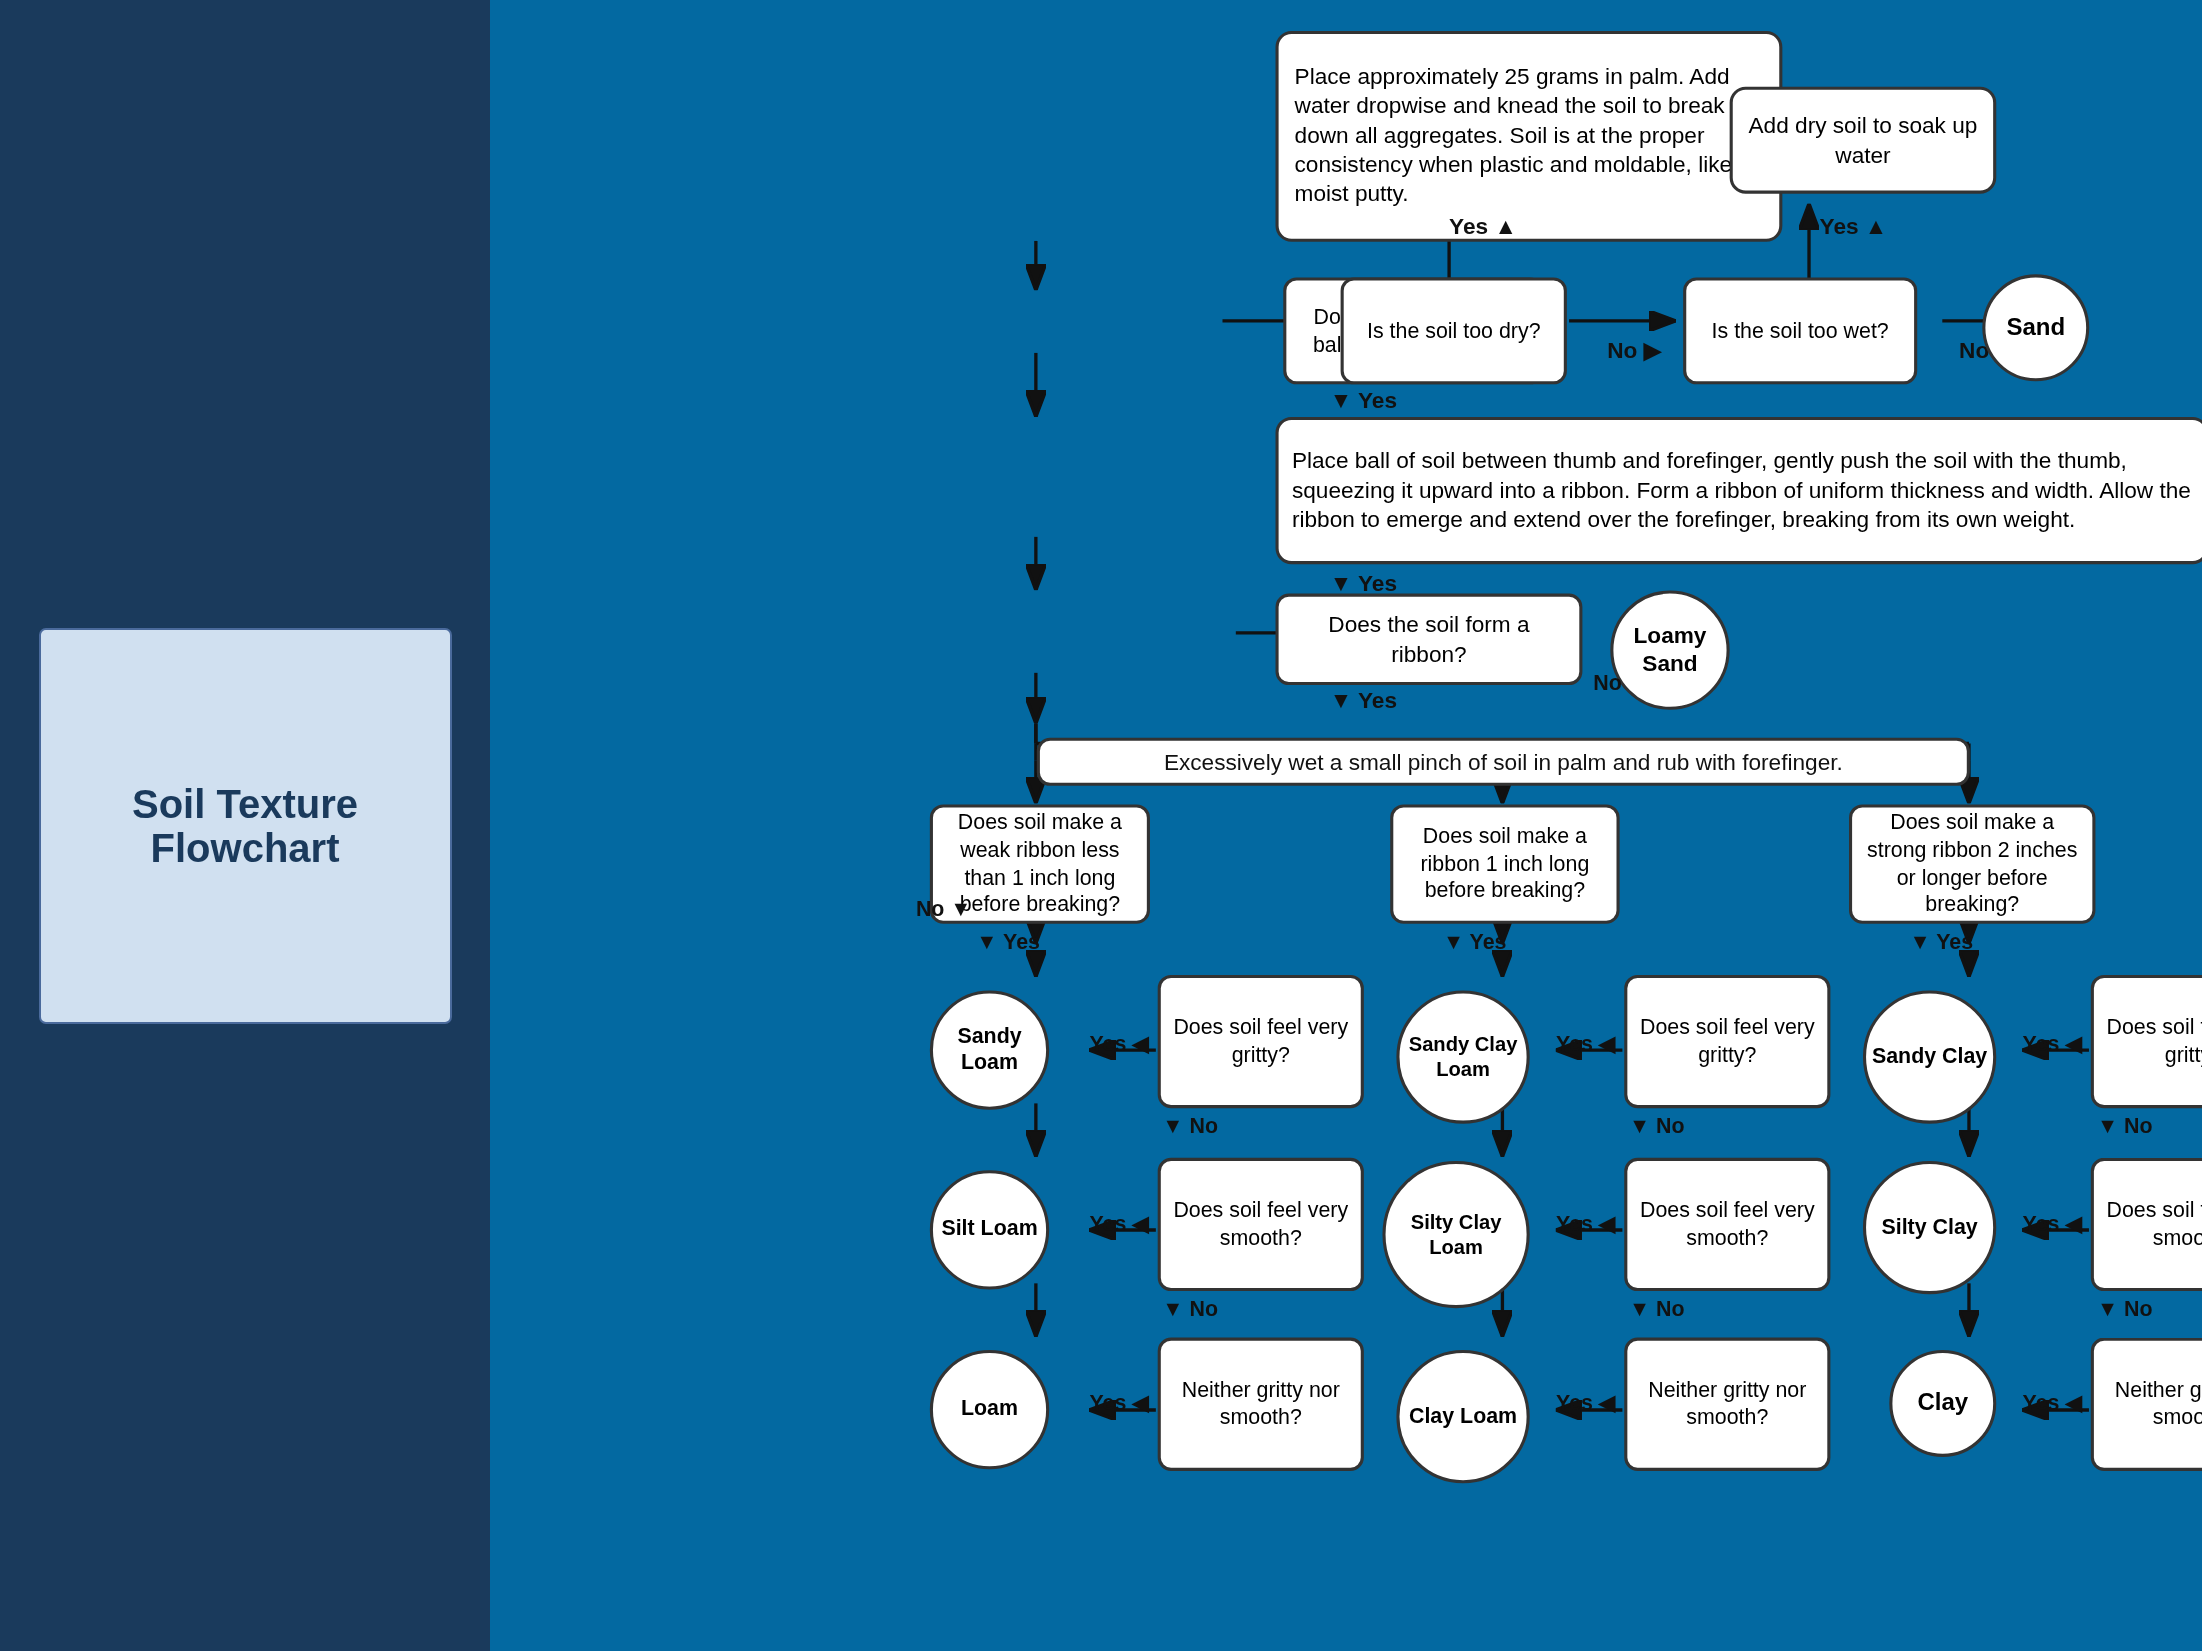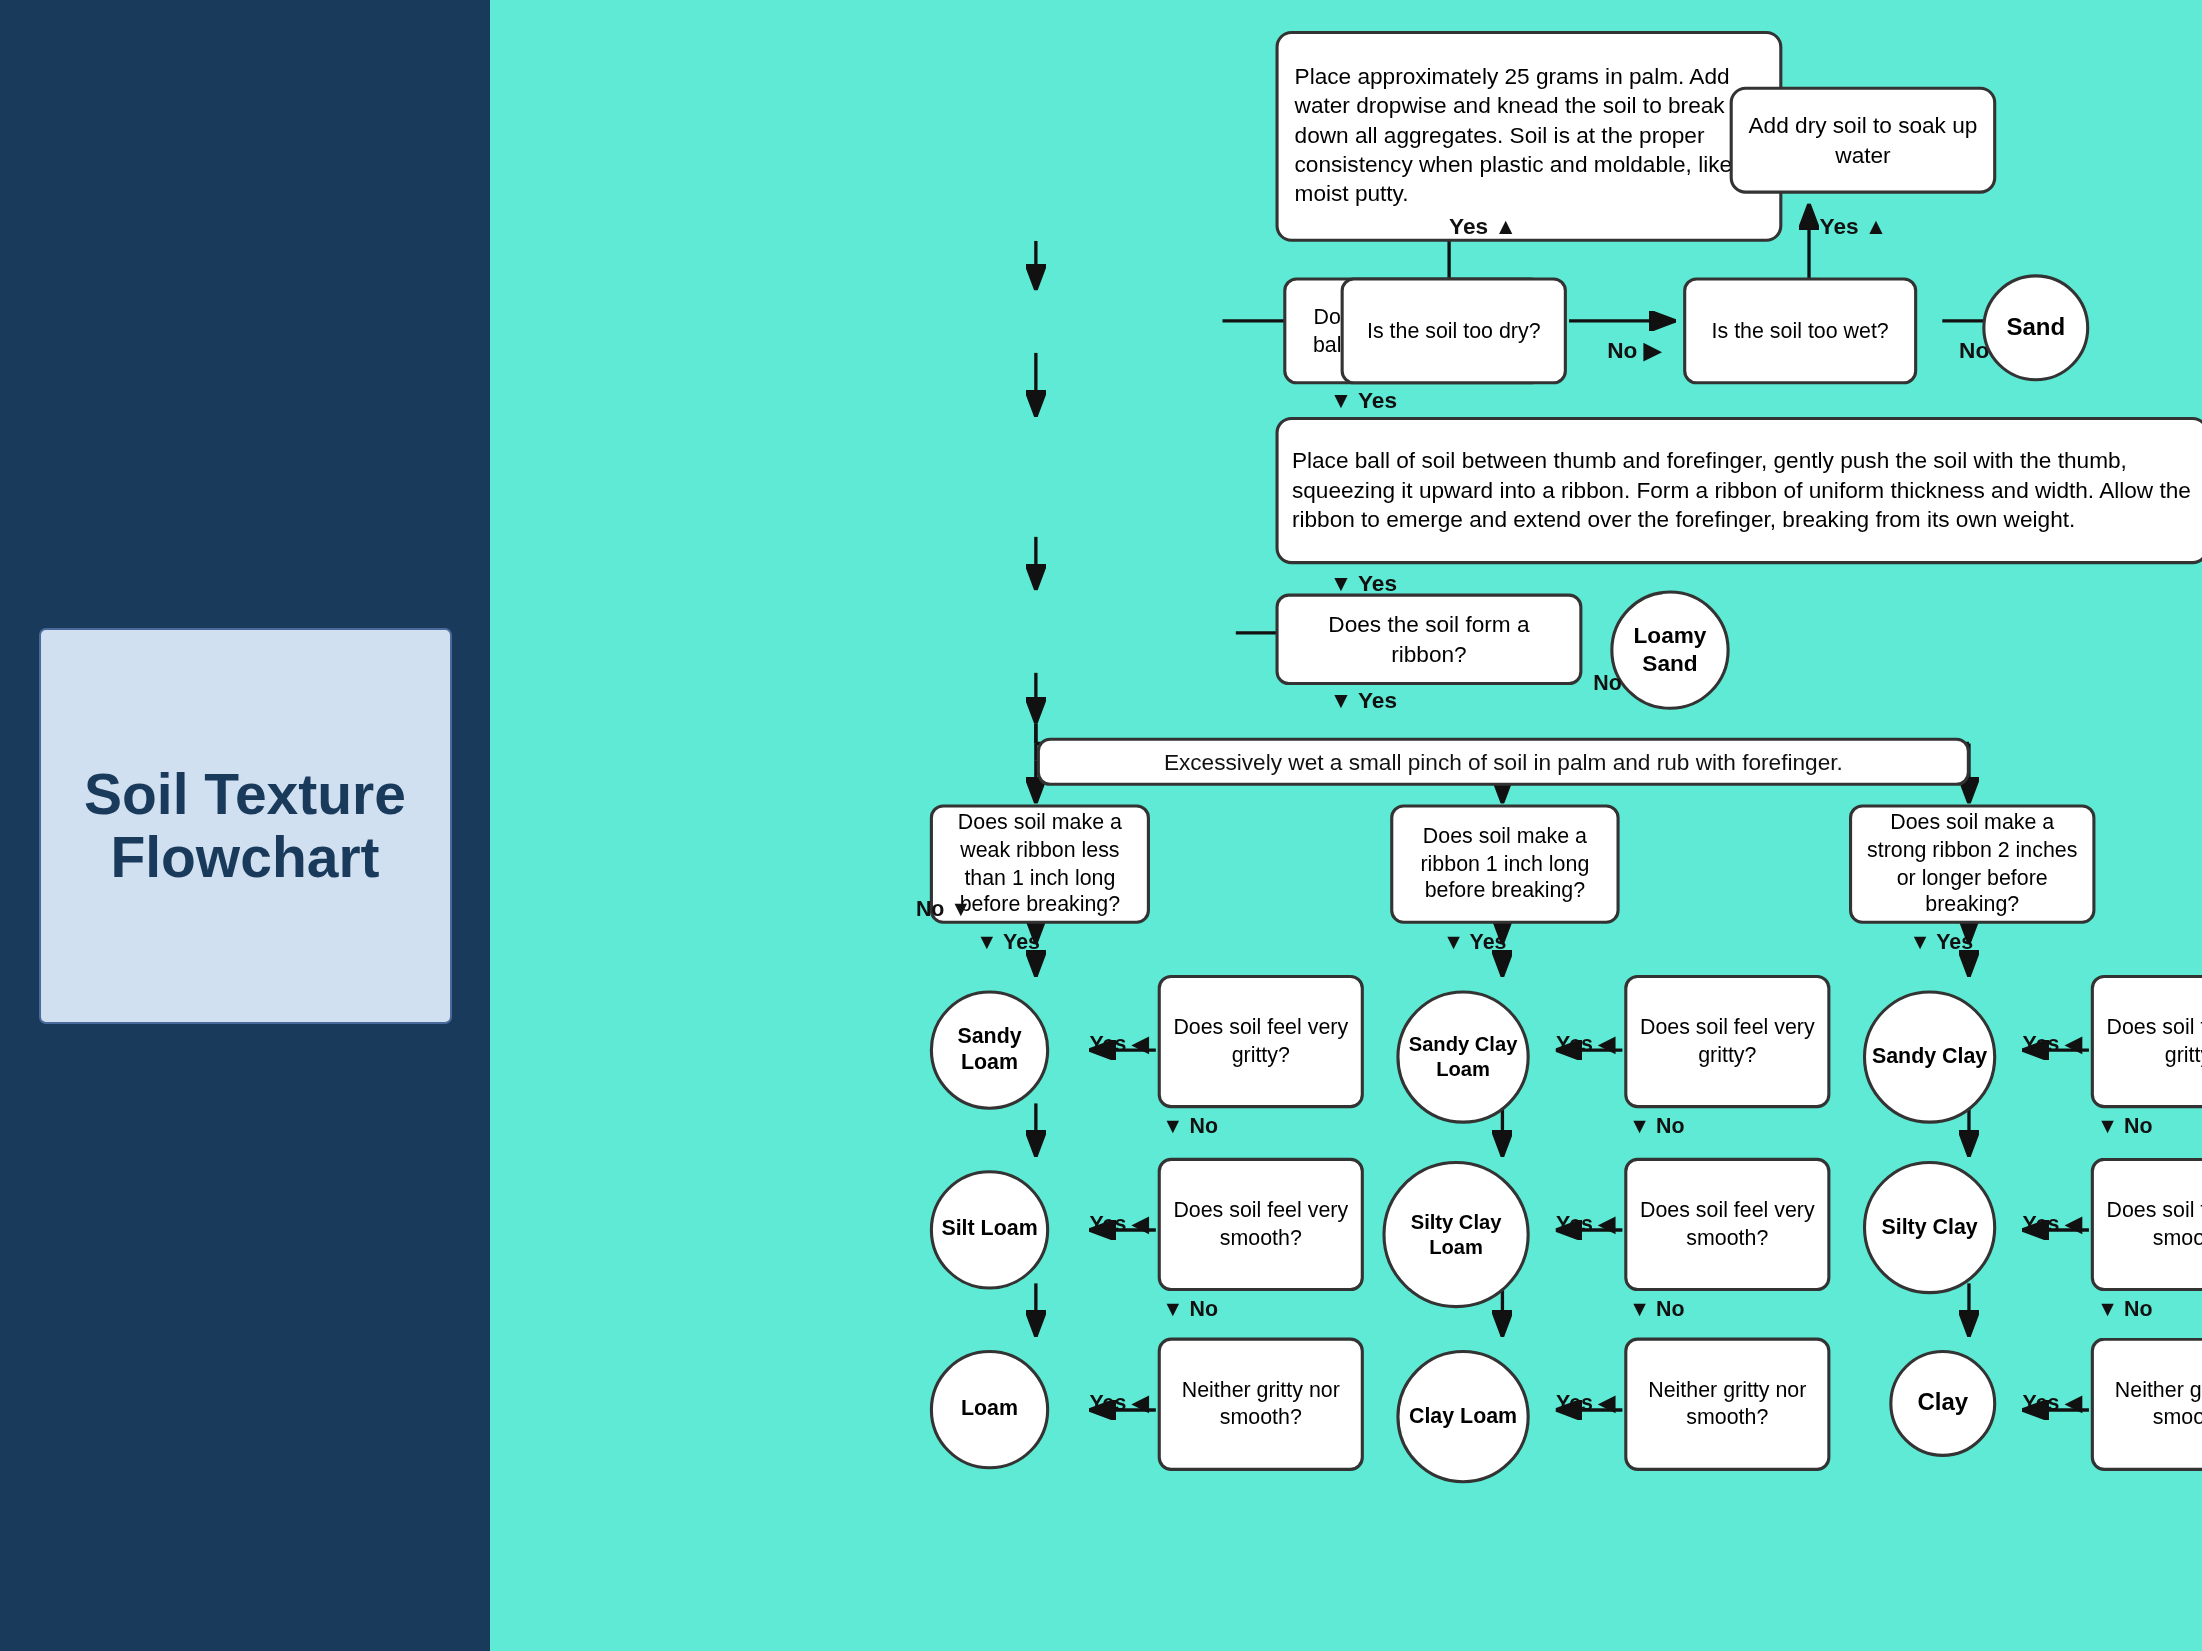--- a/index.html
+++ b/index.html
@@ -26,28 +26,28 @@
       border-radius: 6.9px;
       width: 413px;
       height: 396px;
       display: flex;
       align-items: center;
       justify-content: center;
       padding: 26px;
     }
     .title-text {
       color: #1a3a5c;
-      font-size: 57px;
+      font-size: 40px;
       font-weight: 900;
       text-align: center;
       line-height: 1.1;
     }
     .right-panel {
       flex: 1;
-      background: #5eead4;
+      background: #0369a1;
       padding: 17px 26px;
       overflow: hidden;
       position: relative;
     }
     
     .flowchart {
       position: relative;
       width: 100%;
       height: 100%;
     }

